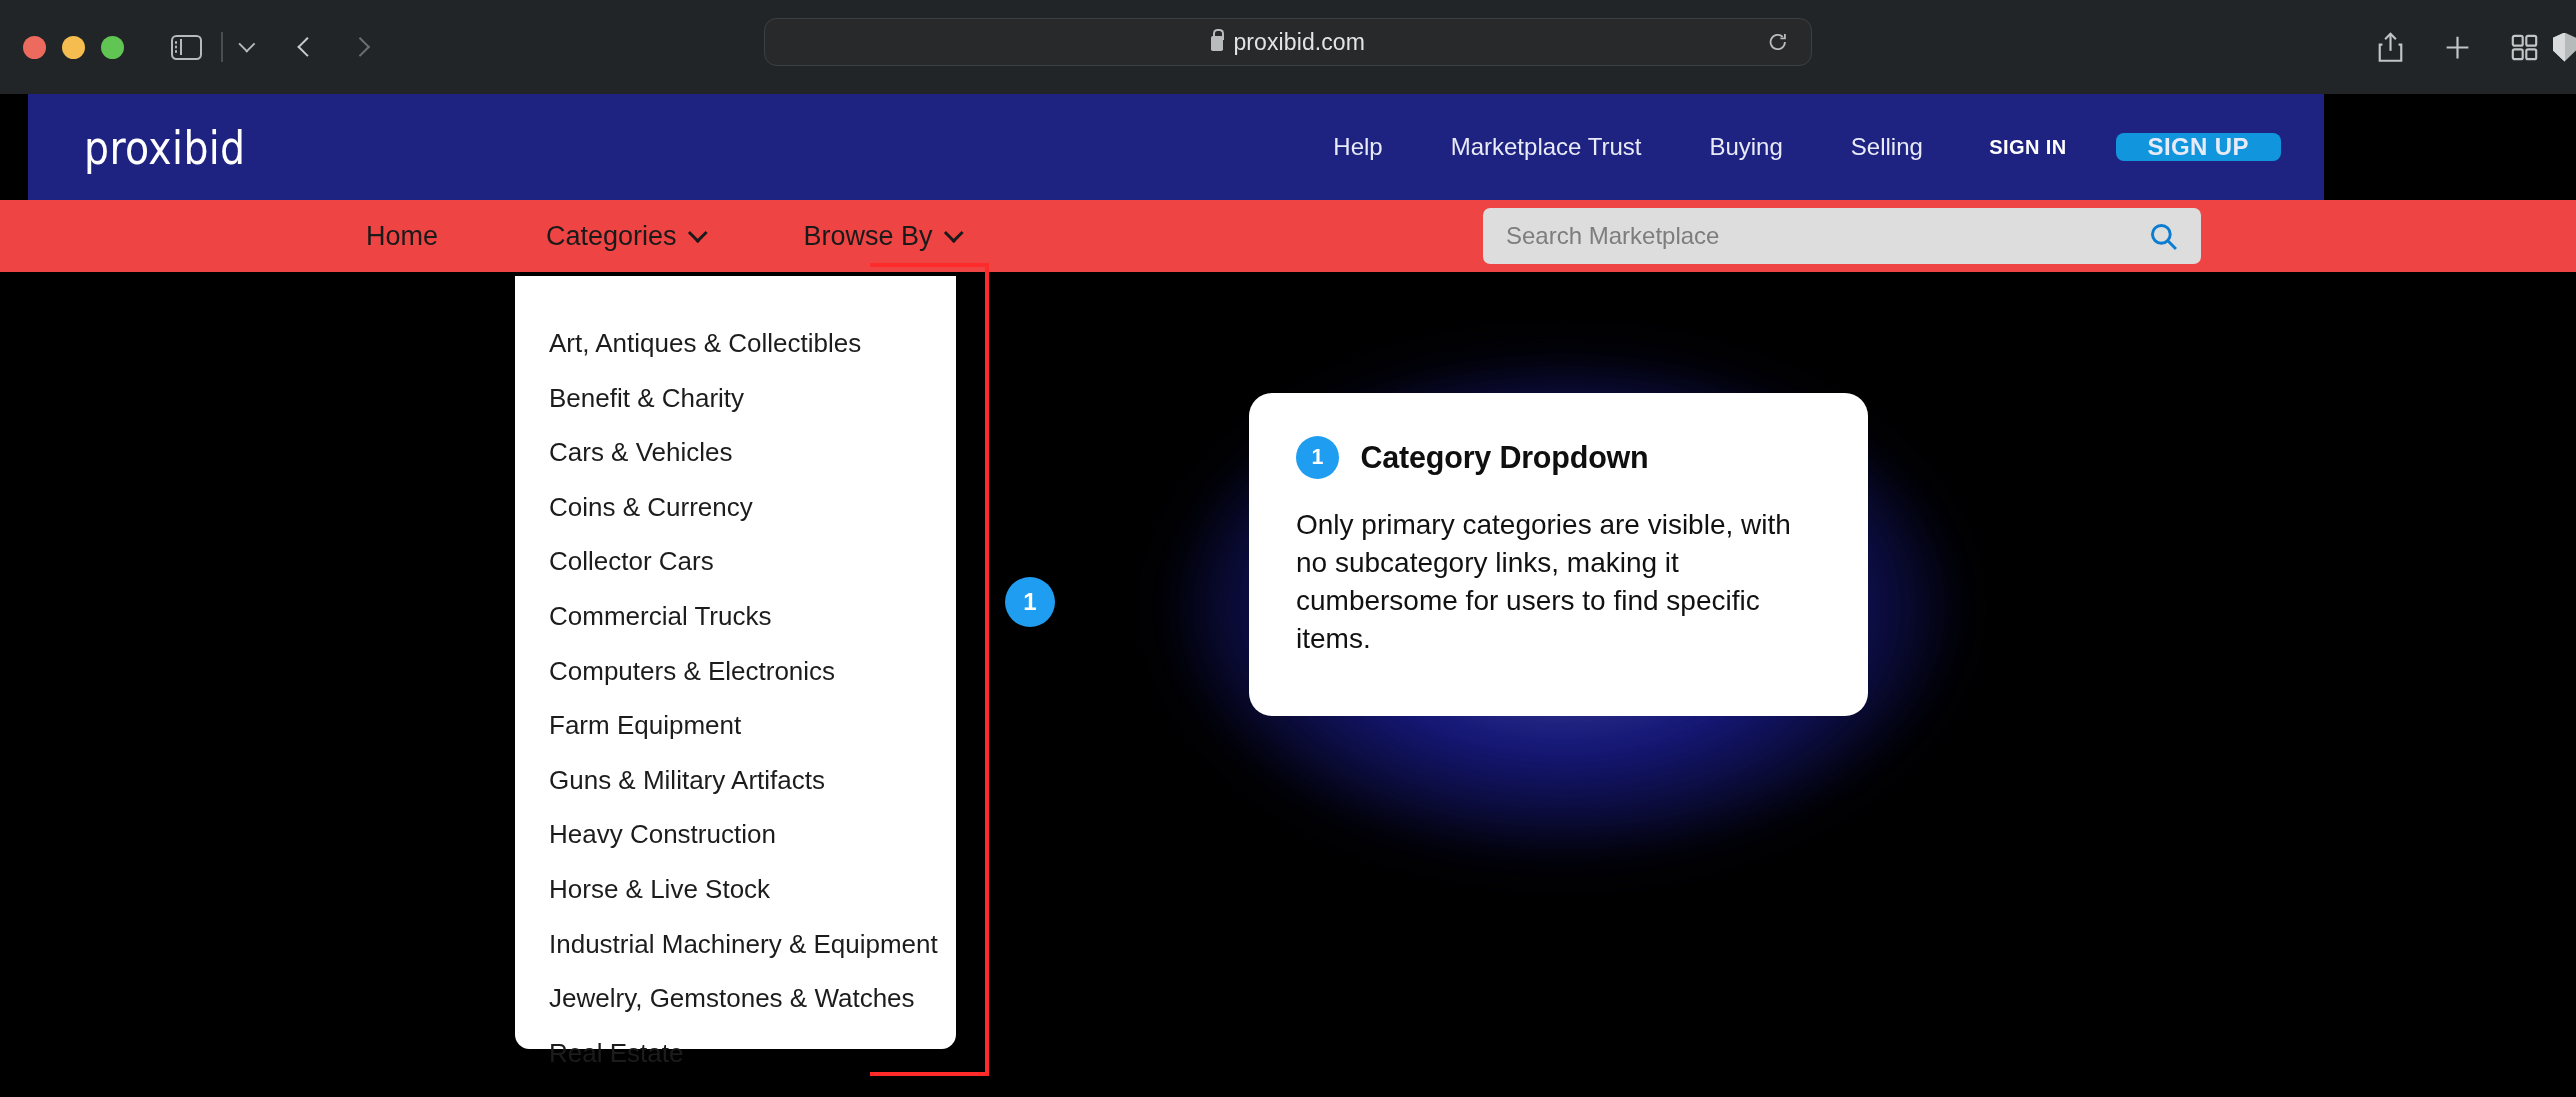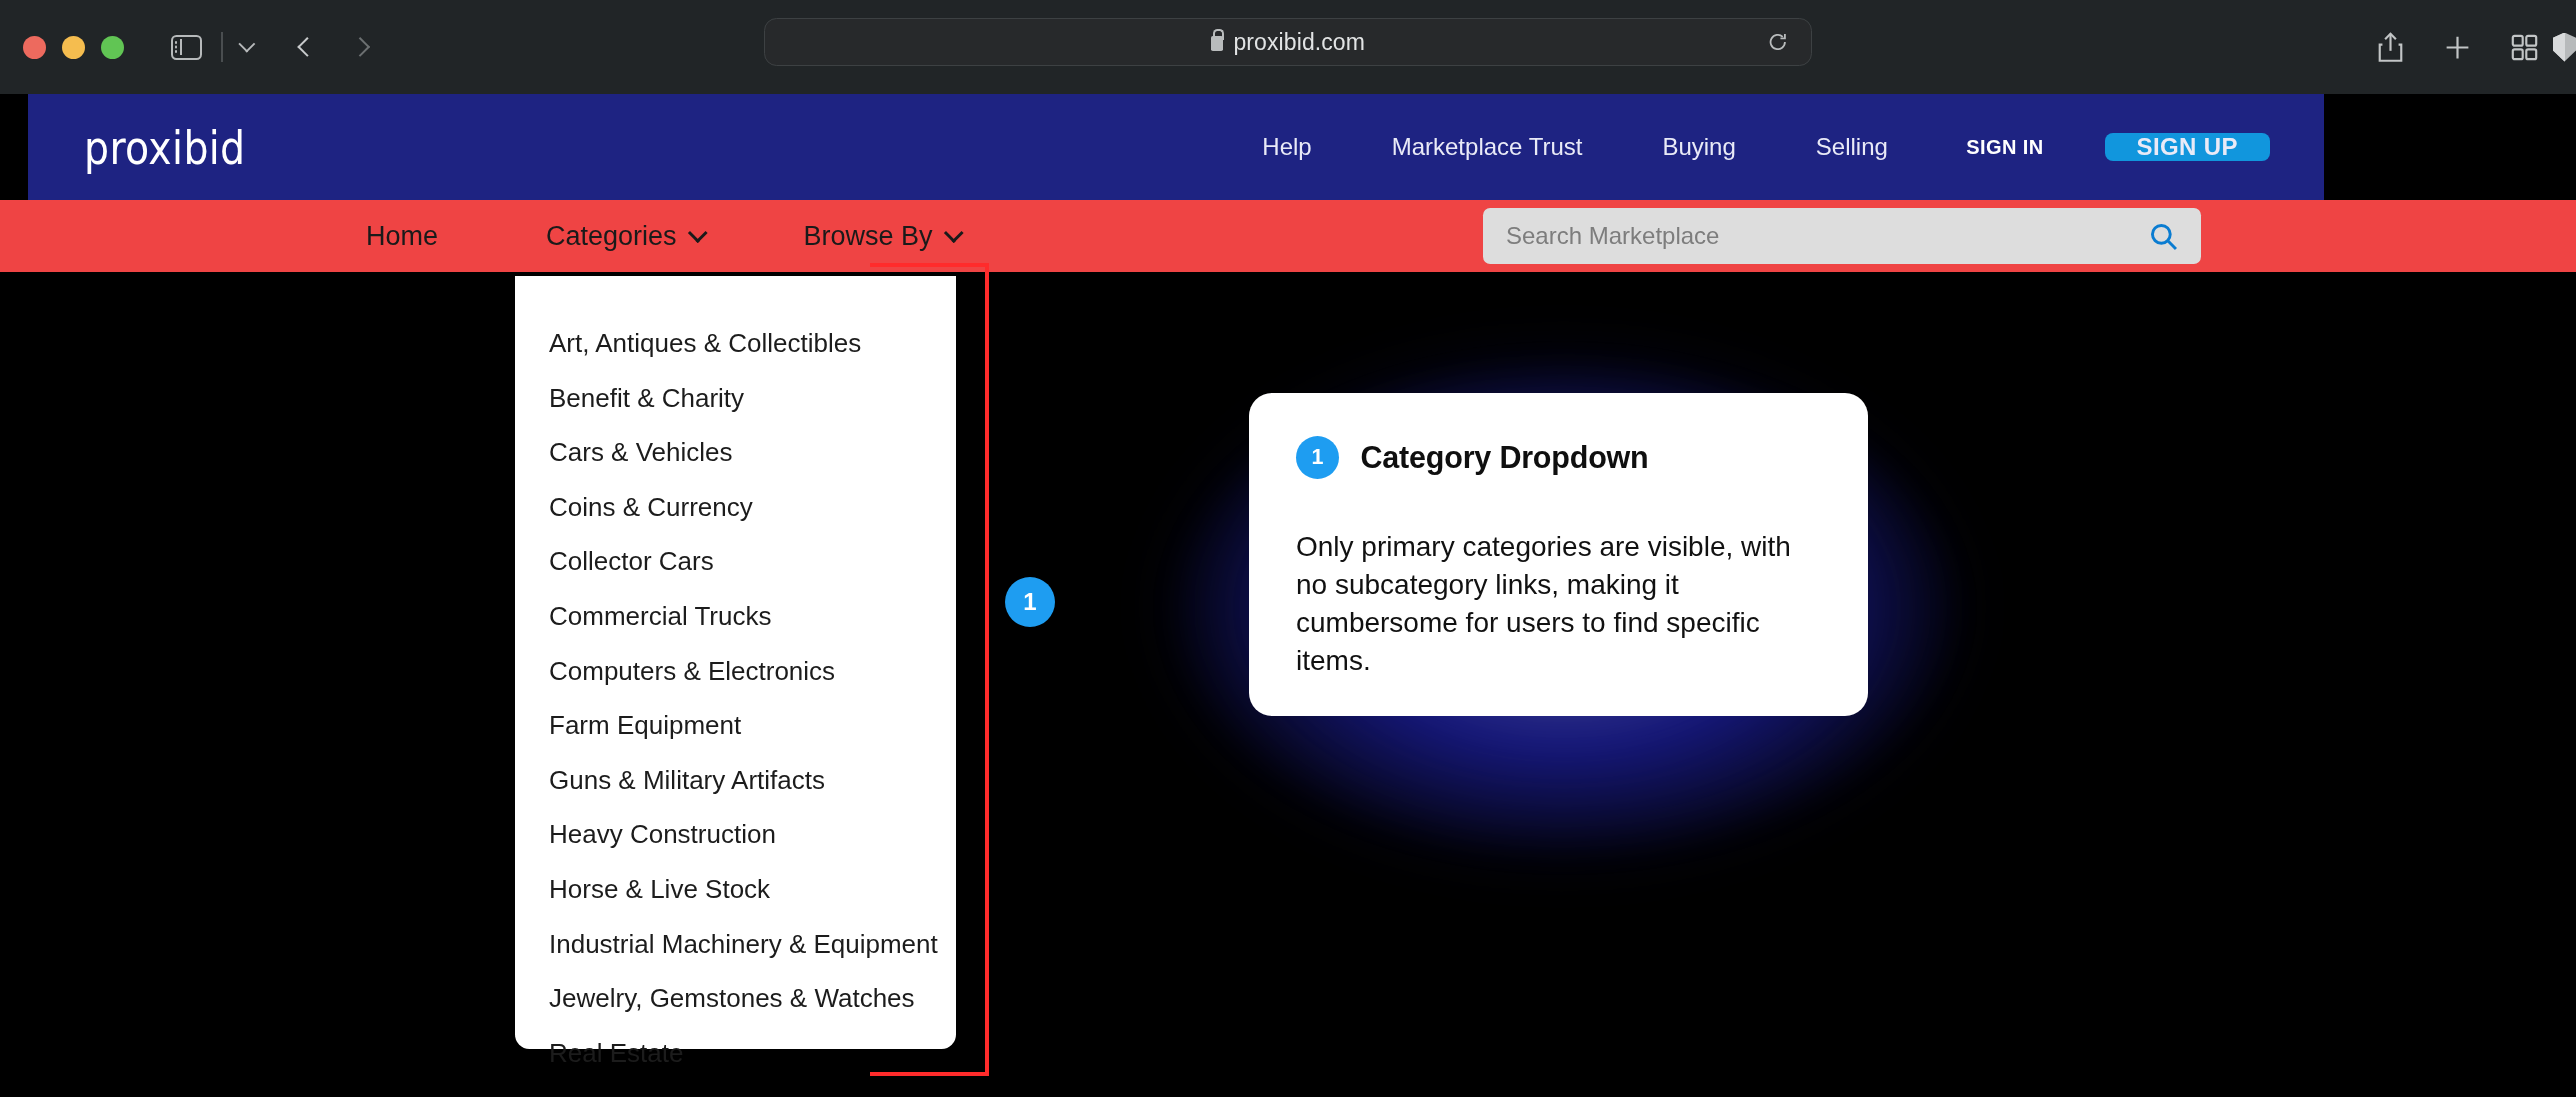--- a/index.html
+++ b/index.html
@@ -83,21 +83,21 @@
   .site-header {
     position:absolute; left:0; top:94px; width:2296px; height:106px;
     background:#1e2382;
     display:flex; align-items:center;margin-left:28px;
   }
   .logo {
     margin-left:56px; color:#fff; font-size:47px; font-weight:400;
     letter-spacing:0.4px; font-family:"DejaVu Sans", sans-serif;
     transform: scaleX(0.84); transform-origin:left center;
   }
-  .top-nav { margin-left:auto; display:flex; align-items:center; gap:16px; padding-right:54px; }
+  .top-nav { margin-left:auto; display:flex; align-items:center; gap:4px; padding-right:43px; }
   .top-nav a {
     color:#e9eaf7; font-size:24px; text-decoration:none; padding:0 32px; white-space:nowrap;
   }
   .top-nav a.signin { color:#ffffff; font-weight:bold; font-size:20px; letter-spacing:0.4px; padding:0 30.5px; }
   .signup-btn {
     background:#1196dd; color:#fff; font-weight:bold; font-size:24px; letter-spacing:0.4px;
     padding:14.4px 30.5px; border-radius:8px; text-decoration:none; margin-left:14.4px;
   }
 
   
@@ -174,21 +174,21 @@
     background:#ffffff; border-radius:23px;
     padding:43px 47px 0 47px;
   }
   .callout-head { display:flex; align-items:center; gap:21.5px; }
   .callout-num {
     width:43px; height:43px; border-radius:50%; background:#1e9df1; color:#fff;
     display:flex; align-items:center; justify-content:center; font-size:21.5px; font-weight:bold; flex:none;
   }
   .callout-title { font-size:30.5px; font-weight:bold; color:#0f0f0f; letter-spacing:-0.2px; }
   .callout-body {
-    margin-top:49px; font-size:28px; line-height:1.36; color:#111; max-width:547px;
+    margin-top:27px; font-size:28px; line-height:1.36; color:#111; max-width:547px;
   }
 </style>
 </head>
 <body>
 
 <div id="root">
 
   <div class="browser-bar">
     <div class="traffic-lights">
       <div class="dot red"></div>

